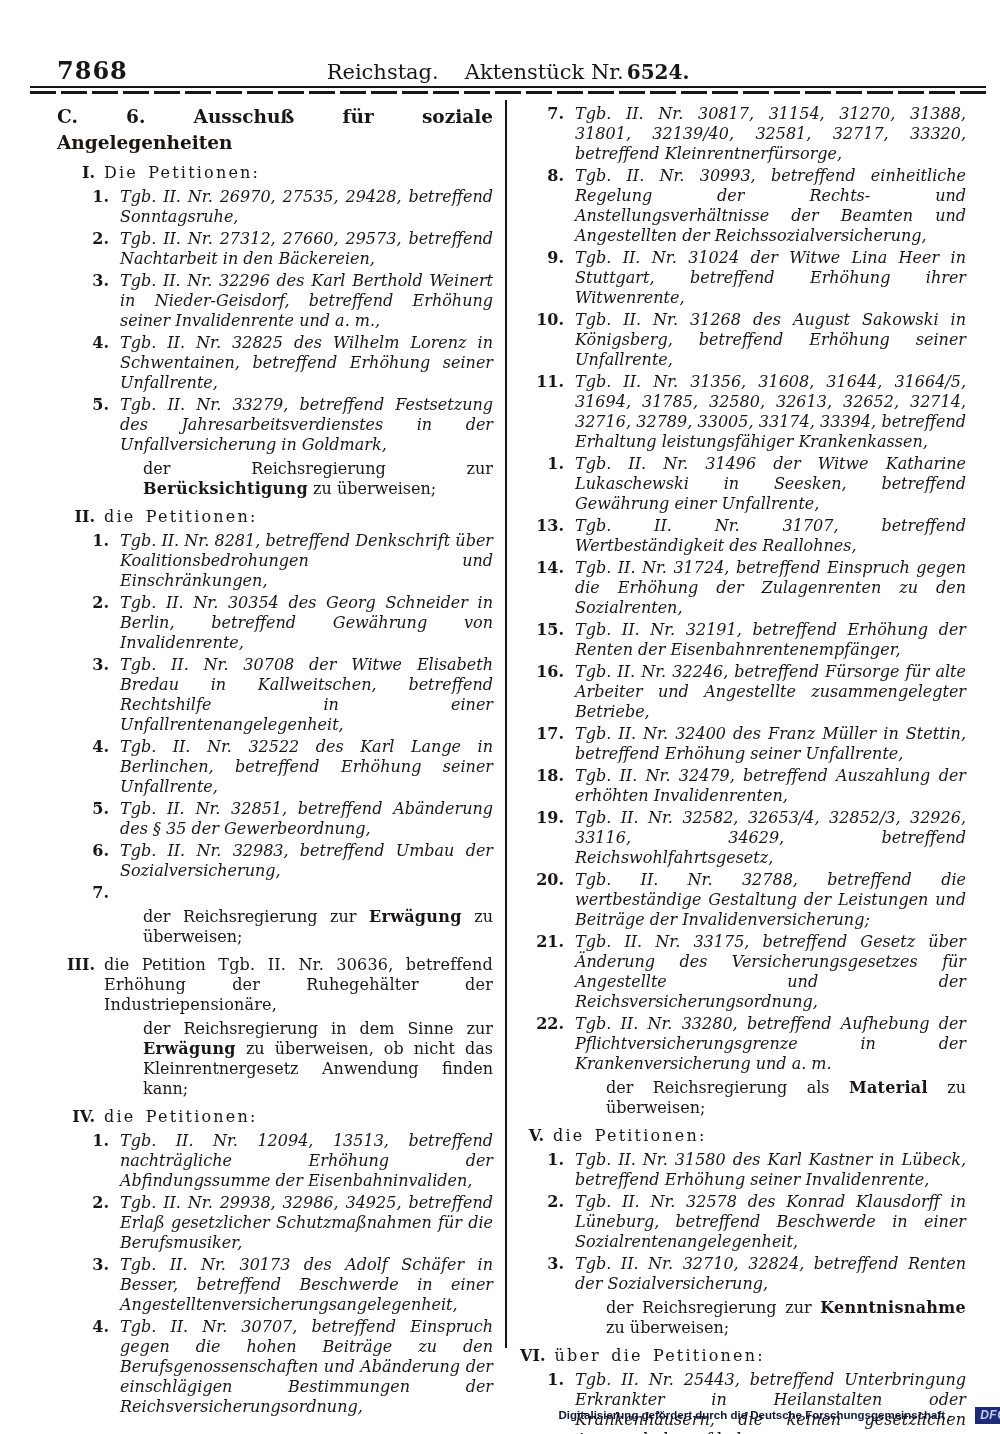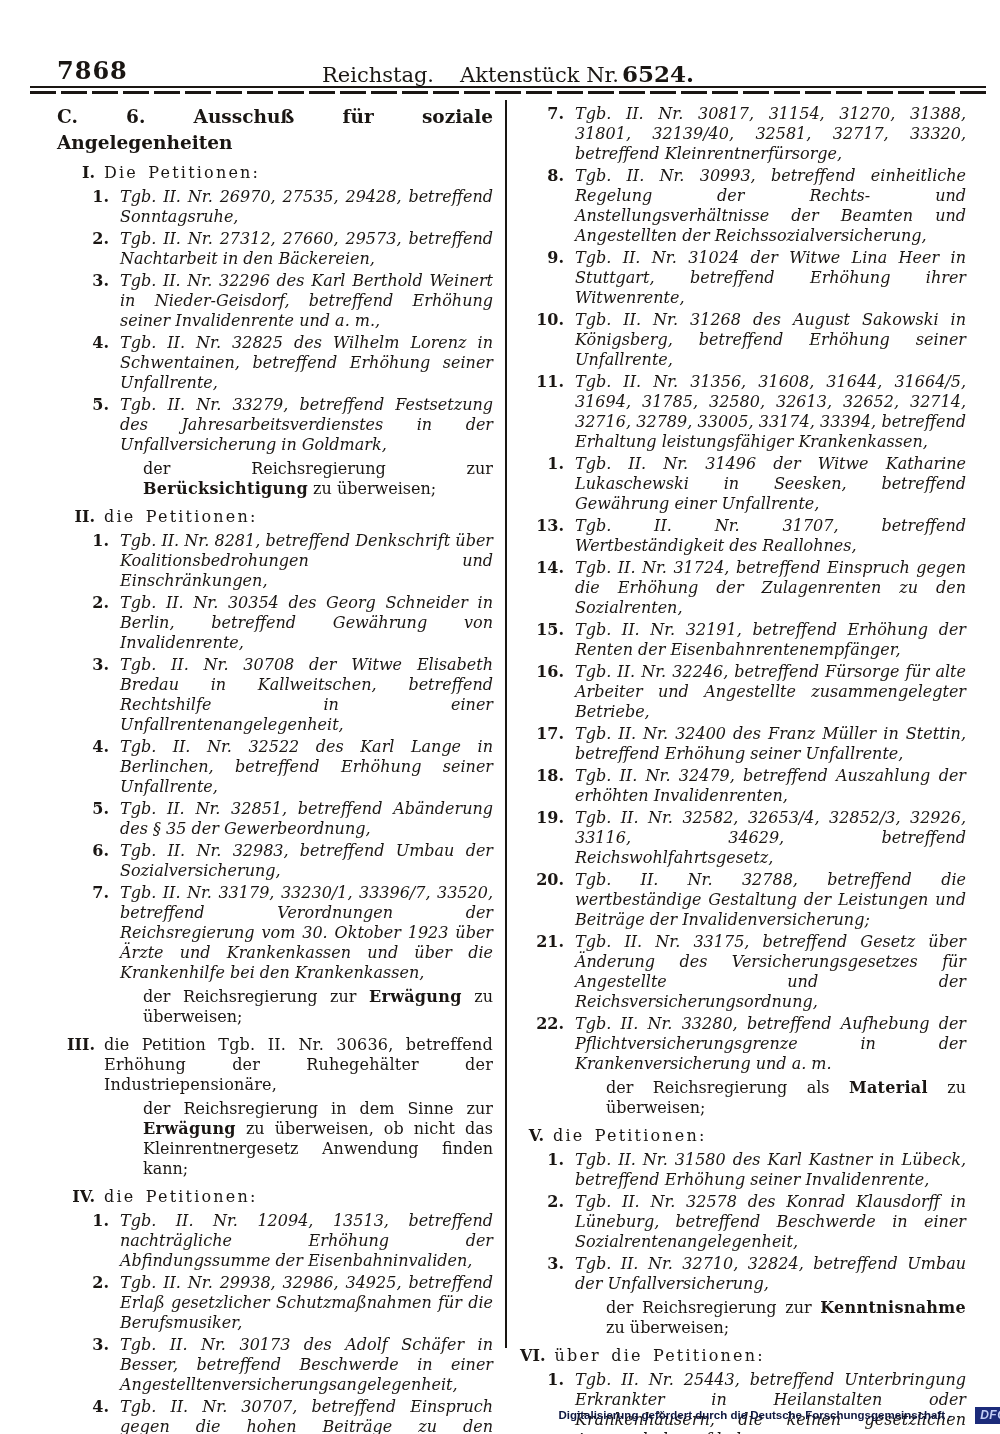--- a/index.html
+++ b/index.html
@@ -12,21 +12,21 @@
   .pagenum {
     position:absolute; left:57px; top:56px;
     font-size:24px; font-weight:bold; letter-spacing:1px;
   }
   .head-title {
     position:absolute; left:0; right:0; top:60px; text-align:center;
     font-size:21px;
   }
   .head-title .journal { margin-right:26px; }
   .head-title .piece   { margin-right:3px; }
-  .head-title .piece-num { font-weight:bold; font-size:23px; }
+  .head-title .piece-num { font-weight:bold; font-size:20px; }
   .rule-a {
     position:absolute; left:30px; right:30px; top:86px;
     border-top:2px solid var(--ink,#1a1613);
   }
   .rule-b {
     position:absolute; left:30px; right:30px; top:91px; height:3px;
     background:repeating-linear-gradient(90deg,
       var(--ink,#1a1613) 0px, var(--ink,#1a1613) 26px,
       rgba(0,0,0,0) 26px, rgba(0,0,0,0) 31px);
   }
@@ -139,21 +139,20 @@
       <div class="item">
         <span class="num">5.</span>
         <span class="text">Tgb. II. Nr. 32851, betreffend Abänderung des § 35 der Gewerbeordnung,</span>
       </div>
       <div class="item">
         <span class="num">6.</span>
         <span class="text">Tgb. II. Nr. 32983, betreffend Umbau der Sozialversicherung,</span>
       </div>
       <div class="item">
         <span class="num">7.</span>
-        <span class="text">Tgb. II. Nr. 33179, 33230/1, 33396/7, 33520, betreffend Verordnungen der Reichsregierung vom 30. Oktober 1923 über Ärzte und Krankenkassen und über die Krankenhilfe bei den Krankenkassen,</span>
       </div>
       <div class="resolution"><span>der Reichsregierung zur </span><b>Erwägung</b><span> zu überweisen;</span></div>
       <div class="section section-inline">
         <span class="numeral">III.</span>
         <span class="inline-text">die Petition Tgb. II. Nr. 30636, betreffend Erhöhung der Ruhegehälter der Industriepensionäre,</span>
       </div>
       <div class="resolution"><span>der Reichsregierung in dem Sinne zur </span><b>Erwägung</b><span> zu überweisen, ob nicht das Kleinrentnergesetz Anwendung finden kann;</span></div>
       <div class="section">
         <span class="numeral">IV.</span>
         <span class="label">die Petitionen:</span>
@@ -248,21 +247,21 @@
       <div class="item">
         <span class="num">1.</span>
         <span class="text">Tgb. II. Nr. 31580 des Karl Kastner in Lübeck, betreffend Erhöhung seiner Invalidenrente,</span>
       </div>
       <div class="item">
         <span class="num">2.</span>
         <span class="text">Tgb. II. Nr. 32578 des Konrad Klausdorff in Lüneburg, betreffend Beschwerde in einer Sozialrentenangelegenheit,</span>
       </div>
       <div class="item">
         <span class="num">3.</span>
-        <span class="text">Tgb. II. Nr. 32710, 32824, betreffend Umbau der Unfallversicherung,</span>
+        <span class="text">Tgb. II. Nr. 32710, 32824, betreffend Renten der Sozialversicherung,</span>
       </div>
       <div class="resolution"><span>der Reichsregierung zur </span><b>Kenntnisnahme</b><span> zu überweisen;</span></div>
       <div class="section">
         <span class="numeral">VI.</span>
         <span class="label">über die Petitionen:</span>
       </div>
       <div class="item">
         <span class="num">1.</span>
         <span class="text">Tgb. II. Nr. 25443, betreffend Unterbringung Erkrankter in Heilanstalten oder Krankenhäusern, die keinen gesetzlichen Anspruch darauf haben,</span>
       </div>

